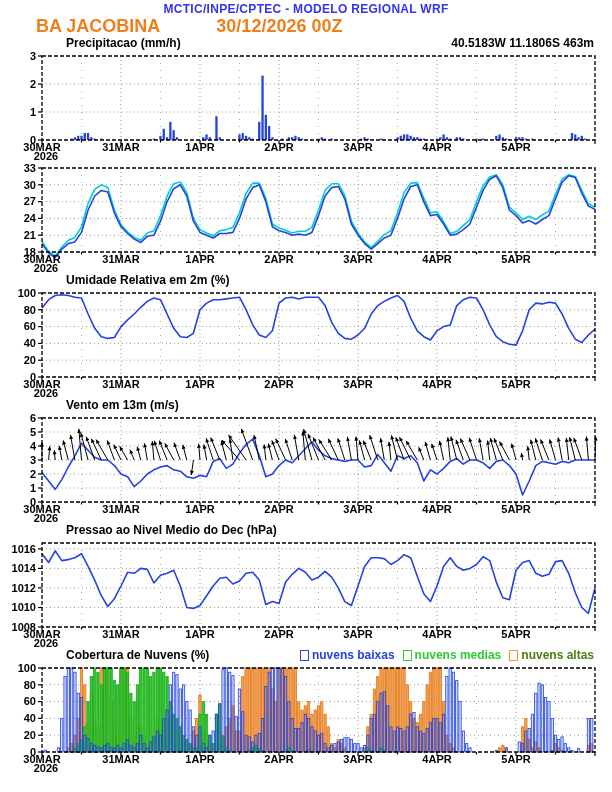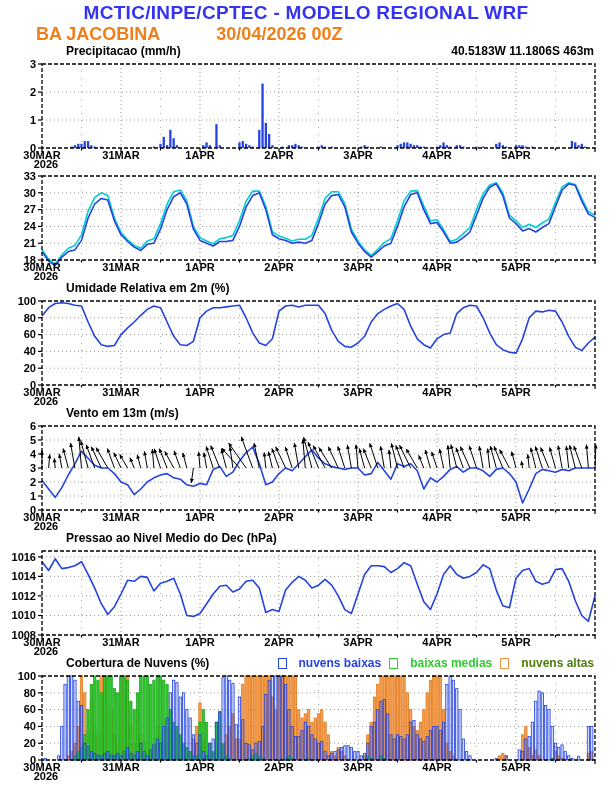--- a/index.html
+++ b/index.html
@@ -1,42 +1,42 @@
 <!DOCTYPE html>
 <html><head>
 <meta charset="utf-8">
 <style>
   html,body{margin:0;padding:0;background:#ffffff;}
   body{width:612px;height:792px;overflow:hidden;font-family:"Liberation Sans",sans-serif;font-weight:700;}
   header{padding-top:2px;}
-  .h1{text-align:center;font-size:19px;letter-spacing:.3px;}
+  .h1{text-align:center;font-size:12px;letter-spacing:.3px;}
   .h2{display:flex;padding-left:36px;font-size:18px;gap:56px;}
   .panel{margin:0;}
   .prow{display:flex;justify-content:space-between;align-items:flex-end;padding:0 18px 0 66px;font-size:12px;height:13px;line-height:13px;white-space:nowrap;}
   .ptitle{color:#000;}
   .legend{display:flex;gap:8px;align-items:center;}
-  .legend-item{display:flex;align-items:center;gap:12px;}
+  .legend-item{display:flex;align-items:center;gap:3px;}
   .lbox{display:inline-block;width:7px;height:9px;border:1.5px solid #000;background:#fff;}
   svg{display:block;}
   svg text{font-family:"Liberation Sans",sans-serif;font-weight:700;font-size:11px;fill:#000;}
   .ylab{text-anchor:end;}
   .xlab{text-anchor:middle;}
   .grid{stroke:#999;stroke-width:1;stroke-dasharray:1 3;fill:none;}
   .grid-minor{stroke:#aaa;stroke-width:1;stroke-dasharray:1 6;fill:none;}
   .frame{fill:none;stroke:#000;stroke-width:1.3;stroke-dasharray:4 2;}
   .tick{stroke:#000;stroke-width:1.2;}
 </style>
 </head>
 <body>
 
 <header>
   <div class="h1" style="color: rgb(51, 51, 240);">MCTIC/INPE/CPTEC - MODELO REGIONAL WRF</div>
   <div class="h2">
     <span style="color: rgb(239, 127, 26);">BA JACOBINA</span>
-    <span style="color: rgb(239, 127, 26);">30/04/2026 00Z</span>
+    <span style="color: rgb(239, 127, 26);">30/12/2026 00Z</span>
   </div>
 </header>
 
 <section class="panel">
   <div class="prow">
     <span class="ptitle">Precipitacao (mm/h)</span>
     <span style="color: #000000;">40.5183W 11.1806S 463m</span>
   </div>
   <svg width="612" height="112">
       <g>
@@ -631,21 +631,21 @@
 <section class="panel">
   <div class="prow">
     <span class="ptitle">Cobertura de Nuvens (%)</span>
     <span class="legend">
       <span class="legend-item">
         <span class="lbox" style="border-color: rgb(36, 67, 223);"></span>
         <span style="color: rgb(36, 67, 223);">nuvens baixas</span>
       </span>
       <span class="legend-item">
         <span class="lbox" style="border-color: rgb(46, 204, 46);"></span>
-        <span style="color: rgb(46, 204, 46);">baixas medias</span>
+        <span style="color: rgb(46, 204, 46);">nuvens medias</span>
       </span>
       <span class="legend-item">
         <span class="lbox" style="border-color: rgb(242, 145, 64);"></span>
         <span style="color: #4d7c0f;">nuvens altas</span>
       </span>
     </span>
   </div>
   <svg width="612" height="112">
       <g>
         <line x1="81.5" y1="6" x2="81.5" y2="90" class="grid-minor"></line>

